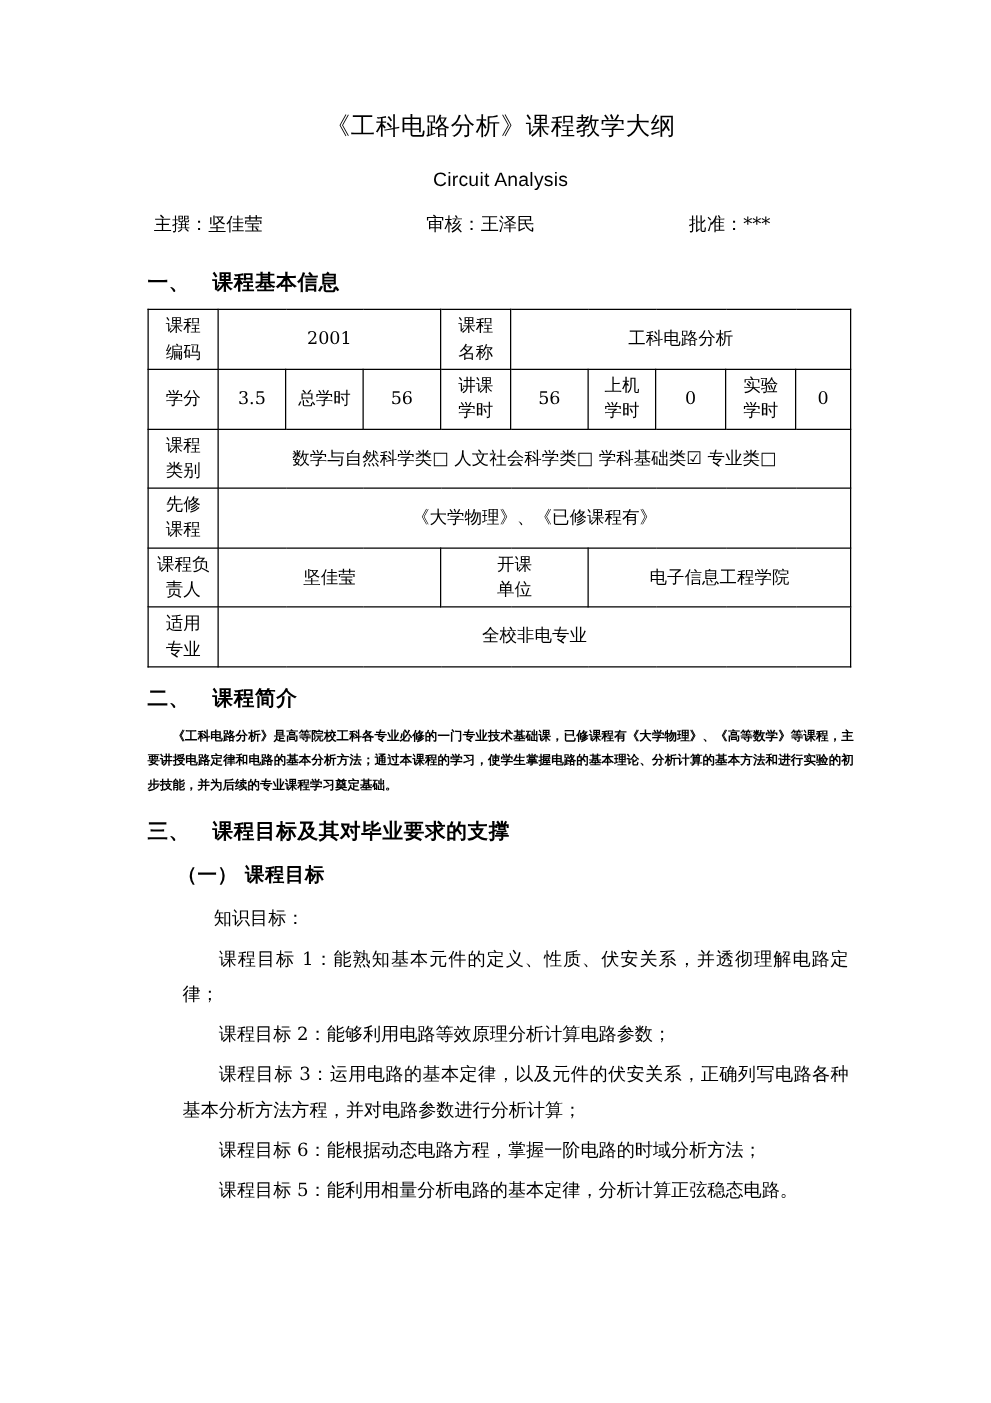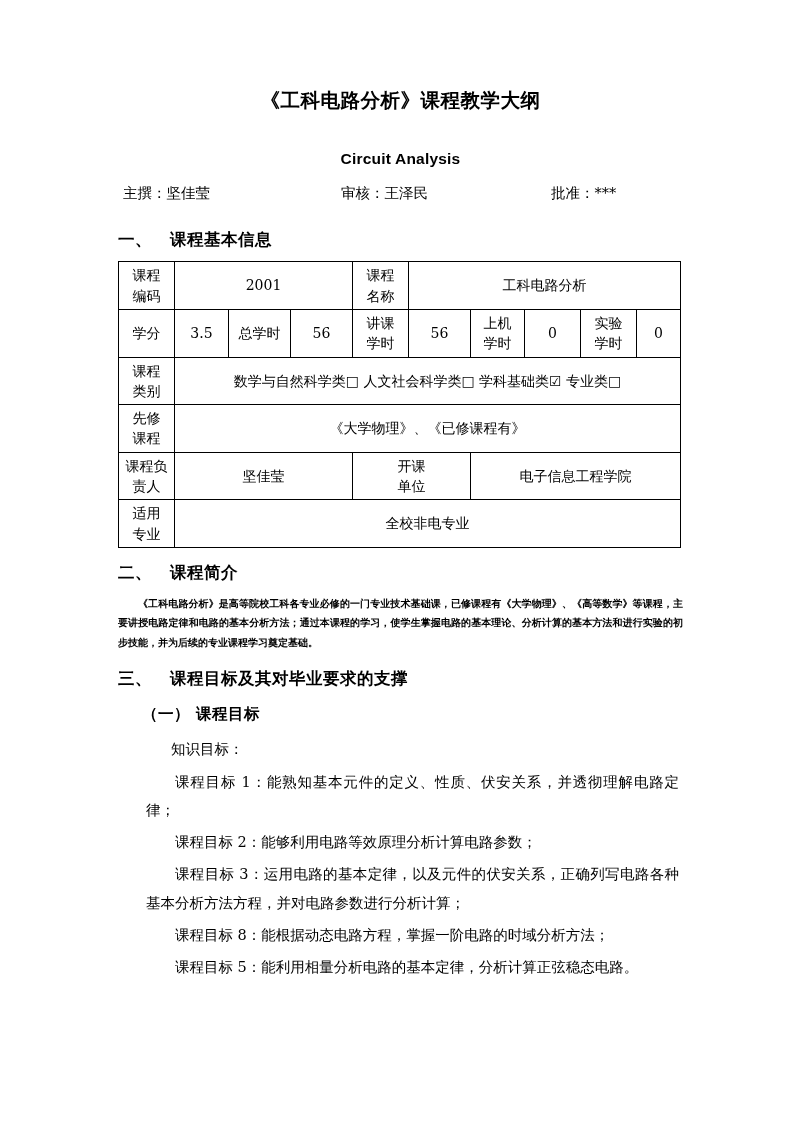--- a/index.html
+++ b/index.html
@@ -20,30 +20,30 @@
     height: 1122px;
     box-sizing: border-box;
     padding: 88px 110px 0 118px;
     position: relative;
   }
 
   
   .doc-title {
     text-align: center;
     font-size: 19.5px;
-    font-weight: bold;
+    font-weight: normal;
     letter-spacing: 0.5px;
-    margin: 0 0 36px 0;
+    margin: 0 0 22px 0;
     line-height: 1.35;
   }
   .doc-subtitle {
     text-align: center;
     font-family: "Liberation Sans", sans-serif;
     font-size: 15.5px;
-    font-weight: bold;
+    font-weight: normal;
     margin: 0 0 16px 0;
     letter-spacing: 0.2px;
   }
   .byline {
     display: flex;
     font-size: 14.5px;
     margin: 0 0 26px 0;
     padding: 0 5px 0 5px;
   }
   .byline .b1 { width: 218px; }
@@ -213,16 +213,16 @@
 
   <div class="h2">
     <span class="num">（一）</span>
     <span>课程目标</span>
   </div>
 
   <p class="item-label">知识目标：</p>
   <p class="item">课程目标 1：能熟知基本元件的定义、性质、伏安关系，并透彻理解电路定律；</p>
   <p class="item">课程目标 2：能够利用电路等效原理分析计算电路参数；</p>
   <p class="item">课程目标 3：运用电路的基本定律，以及元件的伏安关系，正确列写电路各种基本分析方法方程，并对电路参数进行分析计算；</p>
-  <p class="item">课程目标 8：能根据动态电路方程，掌握一阶电路的时域分析方法；</p>
+  <p class="item">课程目标 6：能根据动态电路方程，掌握一阶电路的时域分析方法；</p>
   <p class="item">课程目标 5：能利用相量分析电路的基本定律，分析计算正弦稳态电路。</p>
 
 </div>
 
 </body></html>

